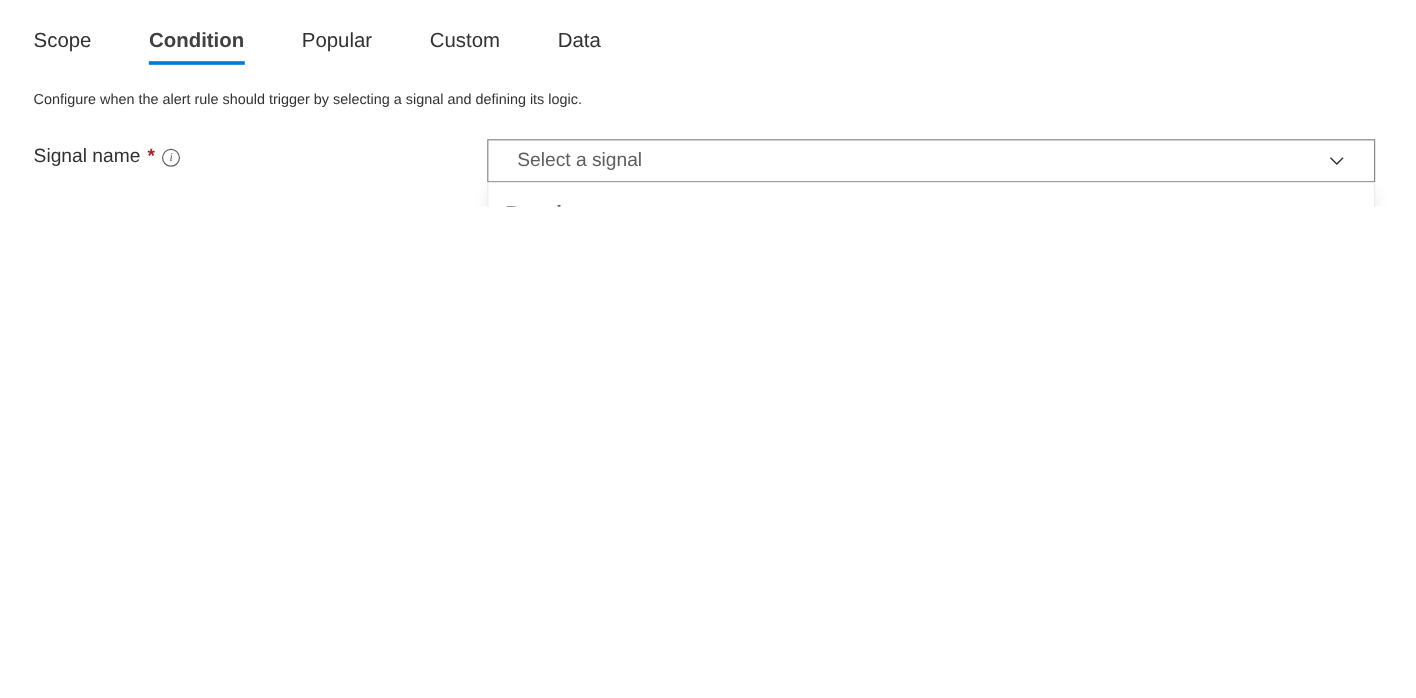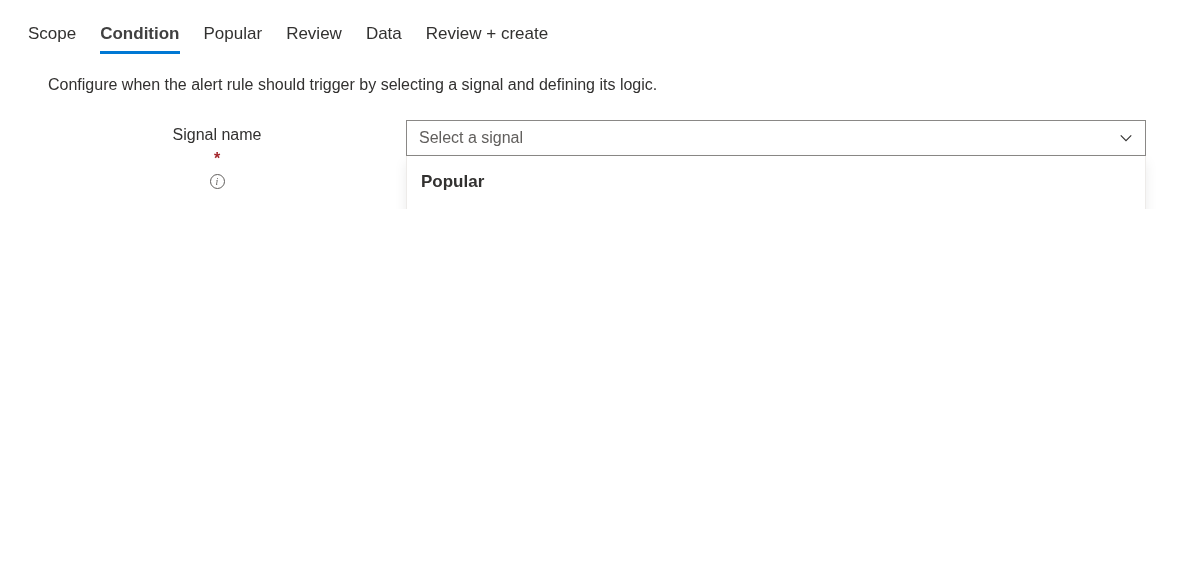--- a/index.html
+++ b/index.html
@@ -10,21 +10,21 @@
     body {
       font-family: "Segoe UI", -apple-system, BlinkMacSystemFont, sans-serif;
       font-size: 14px;
       color: #323130;
       background: #fff;
       padding: 20px 28px;
       width: 1180px;
     }
     .tabs {
       display: flex;
-      gap: 24px;
+      gap: 48px;
       border-bottom: none;
       margin-bottom: 24px;
     }
     .tab {
       font-size: 17px;
       padding: 4px 0 8px 0;
       cursor: pointer;
       color: #323130;
       position: relative;
     }
@@ -35,37 +35,35 @@
     .tab.active::after {
       content: "";
       position: absolute;
       bottom: -2px;
       left: 0;
       right: 0;
       height: 3px;
       background: #0078d4;
     }
     .description {
-      font-size: 16px;
+      font-size: 12px;
       color: #323130;
       margin-bottom: 26px;
-      margin-left: 20px;
     }
     .field-row {
       display: flex;
       align-items: flex-start;
     }
     .field-label {
       width: 378px;
       display: flex;
       align-items: center;
       gap: 6px;
       padding-top: 6px;
       font-size: 16px;
-      flex-direction: column;
     }
     .required {
       color: #a4262c;
       font-weight: 600;
     }
     .info-icon {
       width: 15px;
       height: 15px;
       border: 1px solid #605e5c;
       border-radius: 50%;
@@ -82,21 +80,21 @@
       width: 740px;
     }
     .select-box {
       width: 100%;
       height: 36px;
       border: 1px solid #8a8886;
       background: #fff;
       display: flex;
       align-items: center;
       justify-content: space-between;
-      padding: 0 12px;
+      padding: 0 24px;
       cursor: pointer;
       font-size: 16px;
       color: #605e5c;
     }
     .chevron {
       width: 14px;
       height: 14px;
     }
     .dropdown {
       position: absolute;
@@ -151,23 +149,22 @@
       cursor: pointer;
     }
   </style>
 </head>
 <body>
 
 <div class="tabs">
   <div class="tab">Scope</div>
   <div class="tab active">Condition</div>
   <div class="tab">Popular</div>
-  <div class="tab">Review</div>
+  <div class="tab">Custom</div>
   <div class="tab">Data</div>
-  <div class="tab">Review + create</div>
 </div>
 
 <p class="description">Configure when the alert rule should trigger by selecting a signal and defining its logic.</p>
 
 <div class="field-row">
   <div class="field-label">
     <span>Signal name</span>
     <span class="required">*</span>
     <span class="info-icon">i</span>
   </div>

